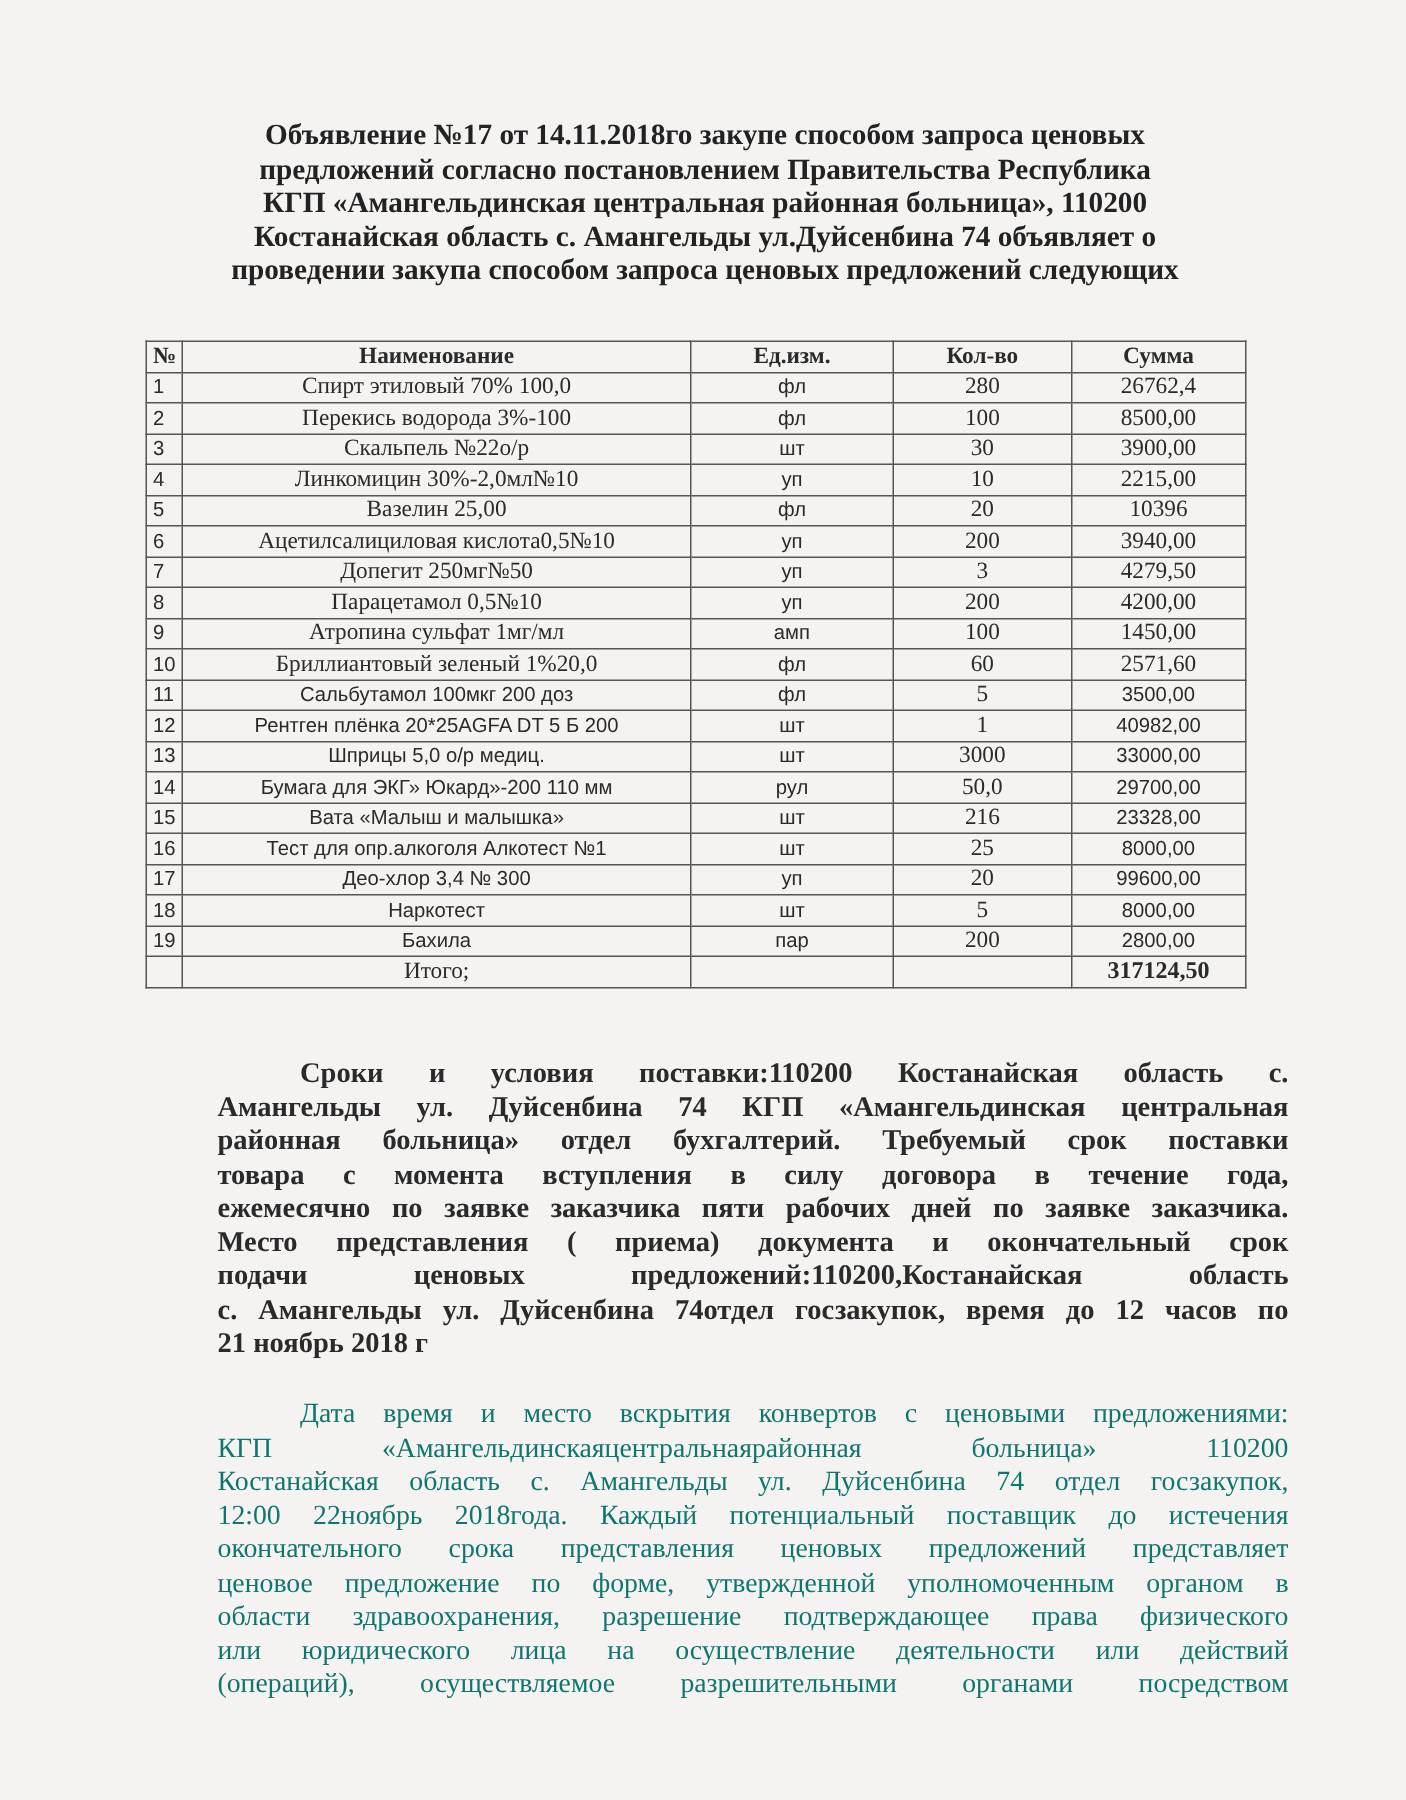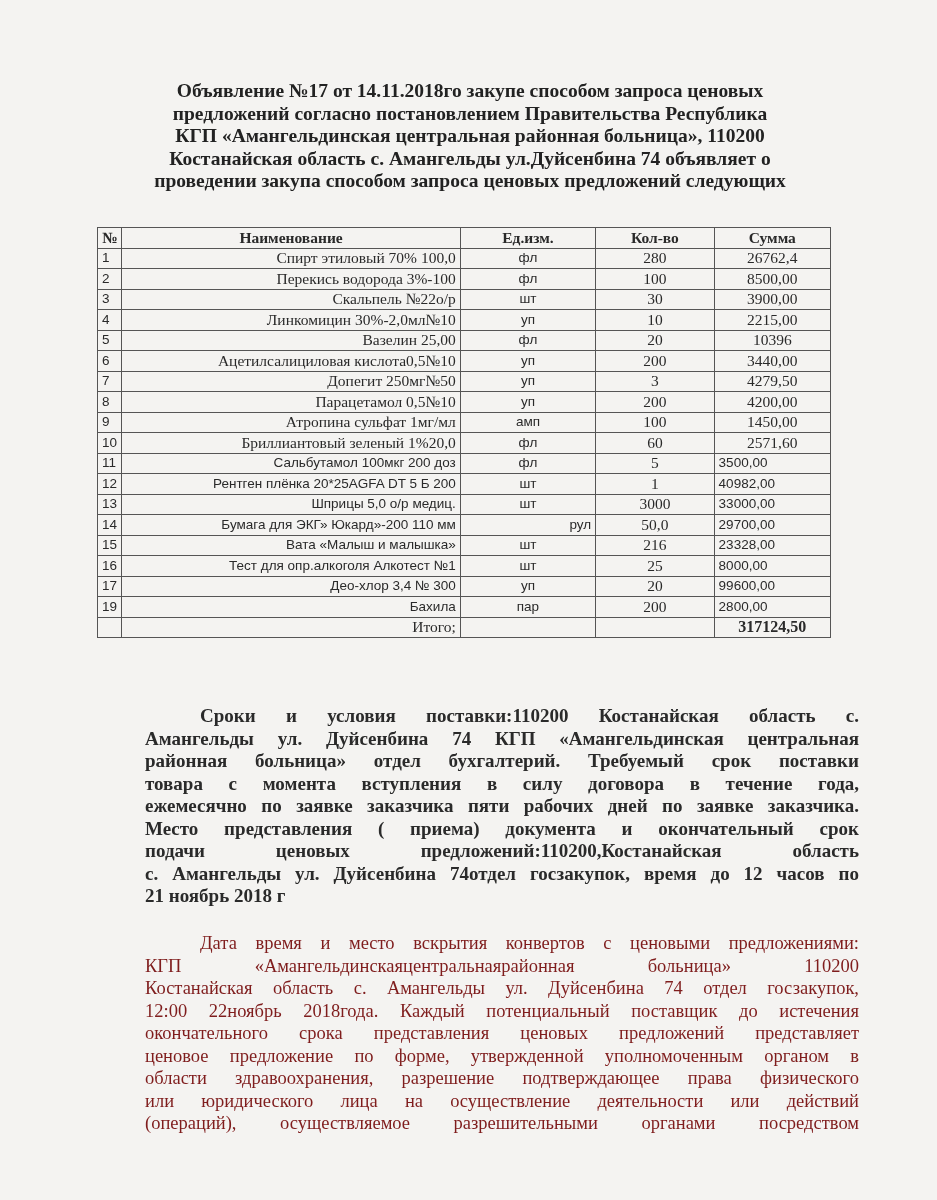--- a/index.html
+++ b/index.html
@@ -21,38 +21,38 @@
     position: absolute; left: 97px; top: 227px; width: 734px;
     border-collapse: collapse; table-layout: fixed;
     font-size: 15.5px;
   }
   table.items td, table.items th {
     border: 1px solid #555; padding: 0 4px; height: 19.5px; line-height: 18px;
     white-space: nowrap; overflow: hidden;
   }
   table.items th { font-weight: bold; font-size: 15.5px; }
   .c-no { width: 23px; }
-  .c-name { width: 320px; text-align: right; }
+  .c-name { width: 320px; text-align: center; }
   .c-unit { width: 128px; text-align: center; }
   .c-qty { width: 112px; text-align: center; }
   .c-sum { width: 110px; text-align: center; }
   .sans { font-family: "Liberation Sans", sans-serif; font-size: 13.5px; }
   .total { font-weight: bold; font-size: 16px; }
-  .unit-left { text-align: right; }
-  .sum-left { text-align: left; margin-top: 48px; }
+  .unit-left { text-align: center; }
+  .sum-left { text-align: center; margin-top: 48px; }
   .para {
     position: absolute; left: 113px; width: 714px;
     text-align: justify; text-align-last: left;
     line-height: 22.5px;
     margin-left: 32px;
   }
   .p1 { top: 705px; font-weight: bold; font-size: 19px; }
   .p1 .ln, .p2 .ln { display: block; text-align: justify; text-align-last: justify; white-space: nowrap; }
   .p1 .ln.last, .p2 .ln.last { text-align-last: left; }
-  .p2 { top: 932px; font-size: 18.5px; color: #7f1d1d; }
+  .p2 { top: 932px; font-size: 18.5px; color: #0f766e; }
   .indent { padding-left: 55px; }
 </style>
 </head>
 <body>
 
 <div class="page">
 
   <div class="heading">
     <div>Объявление №17 от 14.11.2018го закупе способом запроса ценовых</div>
     <div>предложений согласно постановлением Правительства Республика</div>
@@ -112,21 +112,21 @@
           <td class="c-name">Вазелин 25,00</td>
           <td class="c-unit sans">фл</td>
           <td class="c-qty">20</td>
           <td class="c-sum">10396</td>
         </tr>
         <tr>
           <td class="c-no sans">6</td>
           <td class="c-name">Ацетилсалициловая кислота0,5№10</td>
           <td class="c-unit sans">уп</td>
           <td class="c-qty">200</td>
-          <td class="c-sum">3440,00</td>
+          <td class="c-sum">3940,00</td>
         </tr>
         <tr>
           <td class="c-no sans">7</td>
           <td class="c-name">Допегит 250мг№50</td>
           <td class="c-unit sans">уп</td>
           <td class="c-qty">3</td>
           <td class="c-sum">4279,50</td>
         </tr>
         <tr>
           <td class="c-no sans">8</td>
@@ -190,20 +190,27 @@
           <td class="c-unit sans">шт</td>
           <td class="c-qty">25</td>
           <td class="c-sum sans sum-left">8000,00</td>
         </tr>
         <tr>
           <td class="c-no sans">17</td>
           <td class="c-name sans">Део-хлор 3,4 № 300</td>
           <td class="c-unit sans">уп</td>
           <td class="c-qty">20</td>
           <td class="c-sum sans sum-left">99600,00</td>
+        </tr>
+        <tr>
+          <td class="c-no sans">18</td>
+          <td class="c-name sans">Наркотест</td>
+          <td class="c-unit sans">шт</td>
+          <td class="c-qty">5</td>
+          <td class="c-sum sans sum-left">8000,00</td>
         </tr>
         <tr>
           <td class="c-no sans">19</td>
           <td class="c-name sans">Бахила</td>
           <td class="c-unit sans">пар</td>
           <td class="c-qty">200</td>
           <td class="c-sum sans sum-left">2800,00</td>
         </tr>
       </tbody>
     <tfoot>

